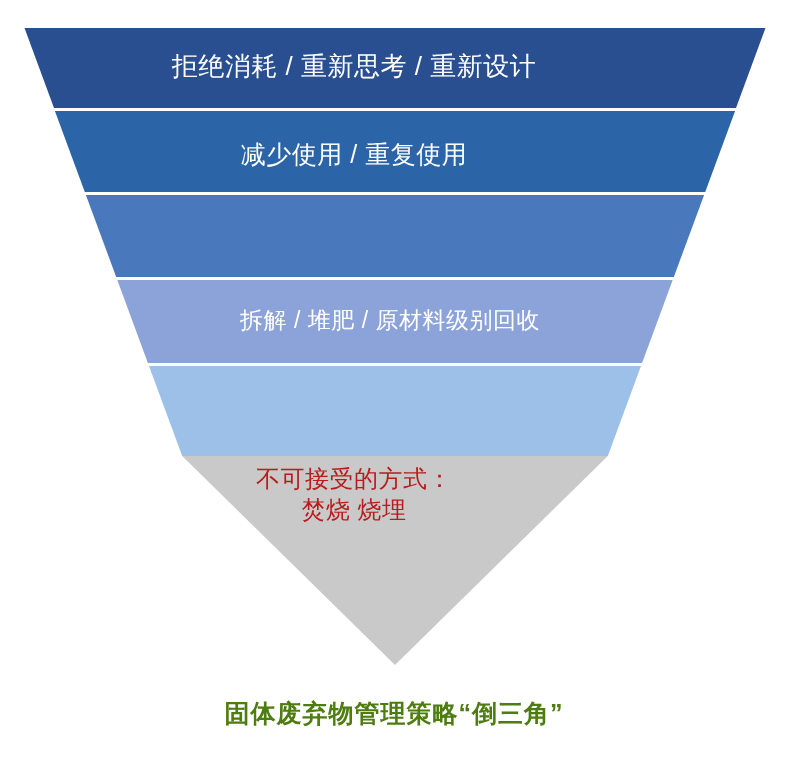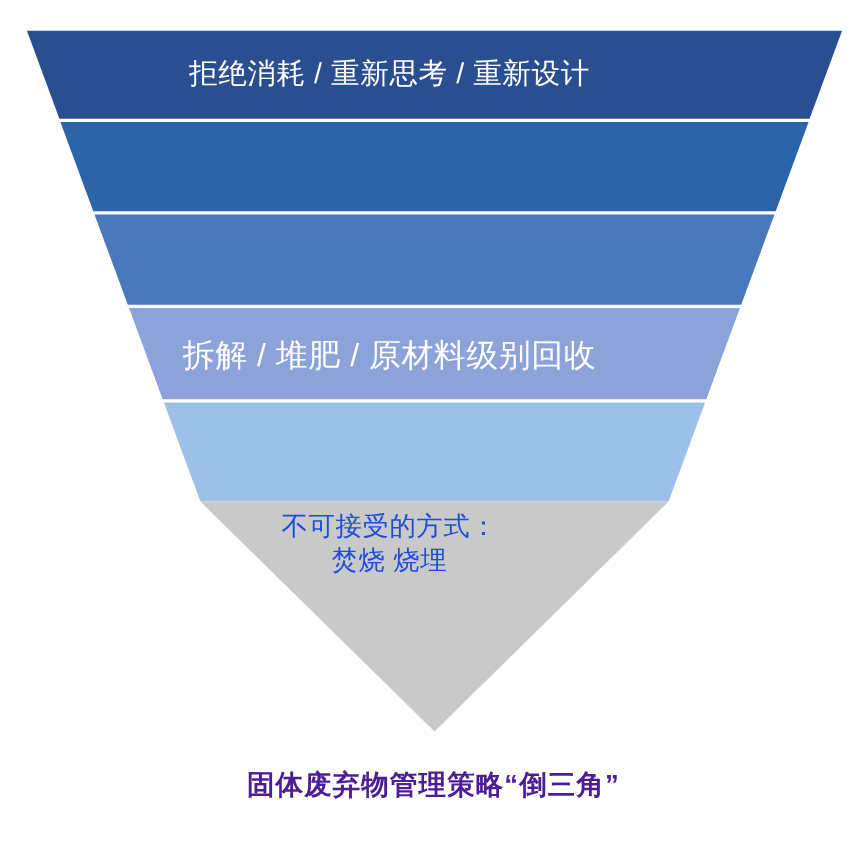--- a/index.html
+++ b/index.html
@@ -63,34 +63,34 @@
     font-weight: 500;
   }
   .band-label.dark {
     color: #3a3a3a;
     font-weight: 500;
   }
 
   #lbl-0 { top: 50px;  font-size: 26px; }
   #lbl-1 { top: 138px; font-size: 25px; }
   #lbl-2 { top: 224px; font-size: 25px; }
-  #lbl-3 { top: 306px; font-size: 29px; }
+  #lbl-3 { top: 306px; font-size: 23px; margin-left: 36px; }
   #lbl-4 { top: 394px; font-size: 23px; }
   #lbl-5 { top: 464px; font-size: 24px; }
 
   
   #caption {
     position: absolute;
     left: 0;
     top: 697px;
     width: 788px;
     text-align: center;
     font-size: 25px;
     font-weight: 700;
-    color: #4c1d95;
+    color: #4d7c0f;
     letter-spacing: 1px;
   }
 </style>
 </head>
 <body>
 
 <div id="stage">
 
   <div id="funnel-wrap">
     <svg id="funnel-svg" viewBox="0 0 788 700" preserveAspectRatio="none">
@@ -104,20 +104,21 @@
       <polygon points="117.3,280 672.7,280 642.1,363 147.9,363" fill="#8ba3d8"></polygon>
 
       <polygon points="149.0,366 641.0,366 607.8,456 182.2,456" fill="#9dc0e8"></polygon>
 
       <polygon points="182.2,456 607.8,456 395,665" fill="#c9c9c9"></polygon>
     </svg>
   </div>
 
   <div id="labels">
     <div id="lbl-0" class="band-label light" style="color: rgb(255, 255, 255);">拒绝消耗 / 重新思考 / 重新设计</div>
+    <div id="lbl-1" class="band-label light" style="color: rgb(255, 255, 255);">减少使用 / 重复使用</div>
     <div id="lbl-3" class="band-label light" style="color: rgb(255, 255, 255);">拆解 / 堆肥 / 原材料级别回收</div>
-    <div id="lbl-5" class="band-label dark" style="color: #1d4ed8;">不可接受的方式：
+    <div id="lbl-5" class="band-label dark" style="color: #b91c1c;">不可接受的方式：
 焚烧  烧埋</div>
   </div>
 
   <div id="caption">固体废弃物管理策略“倒三角”</div>
 
 </div>
 
 </body></html>

